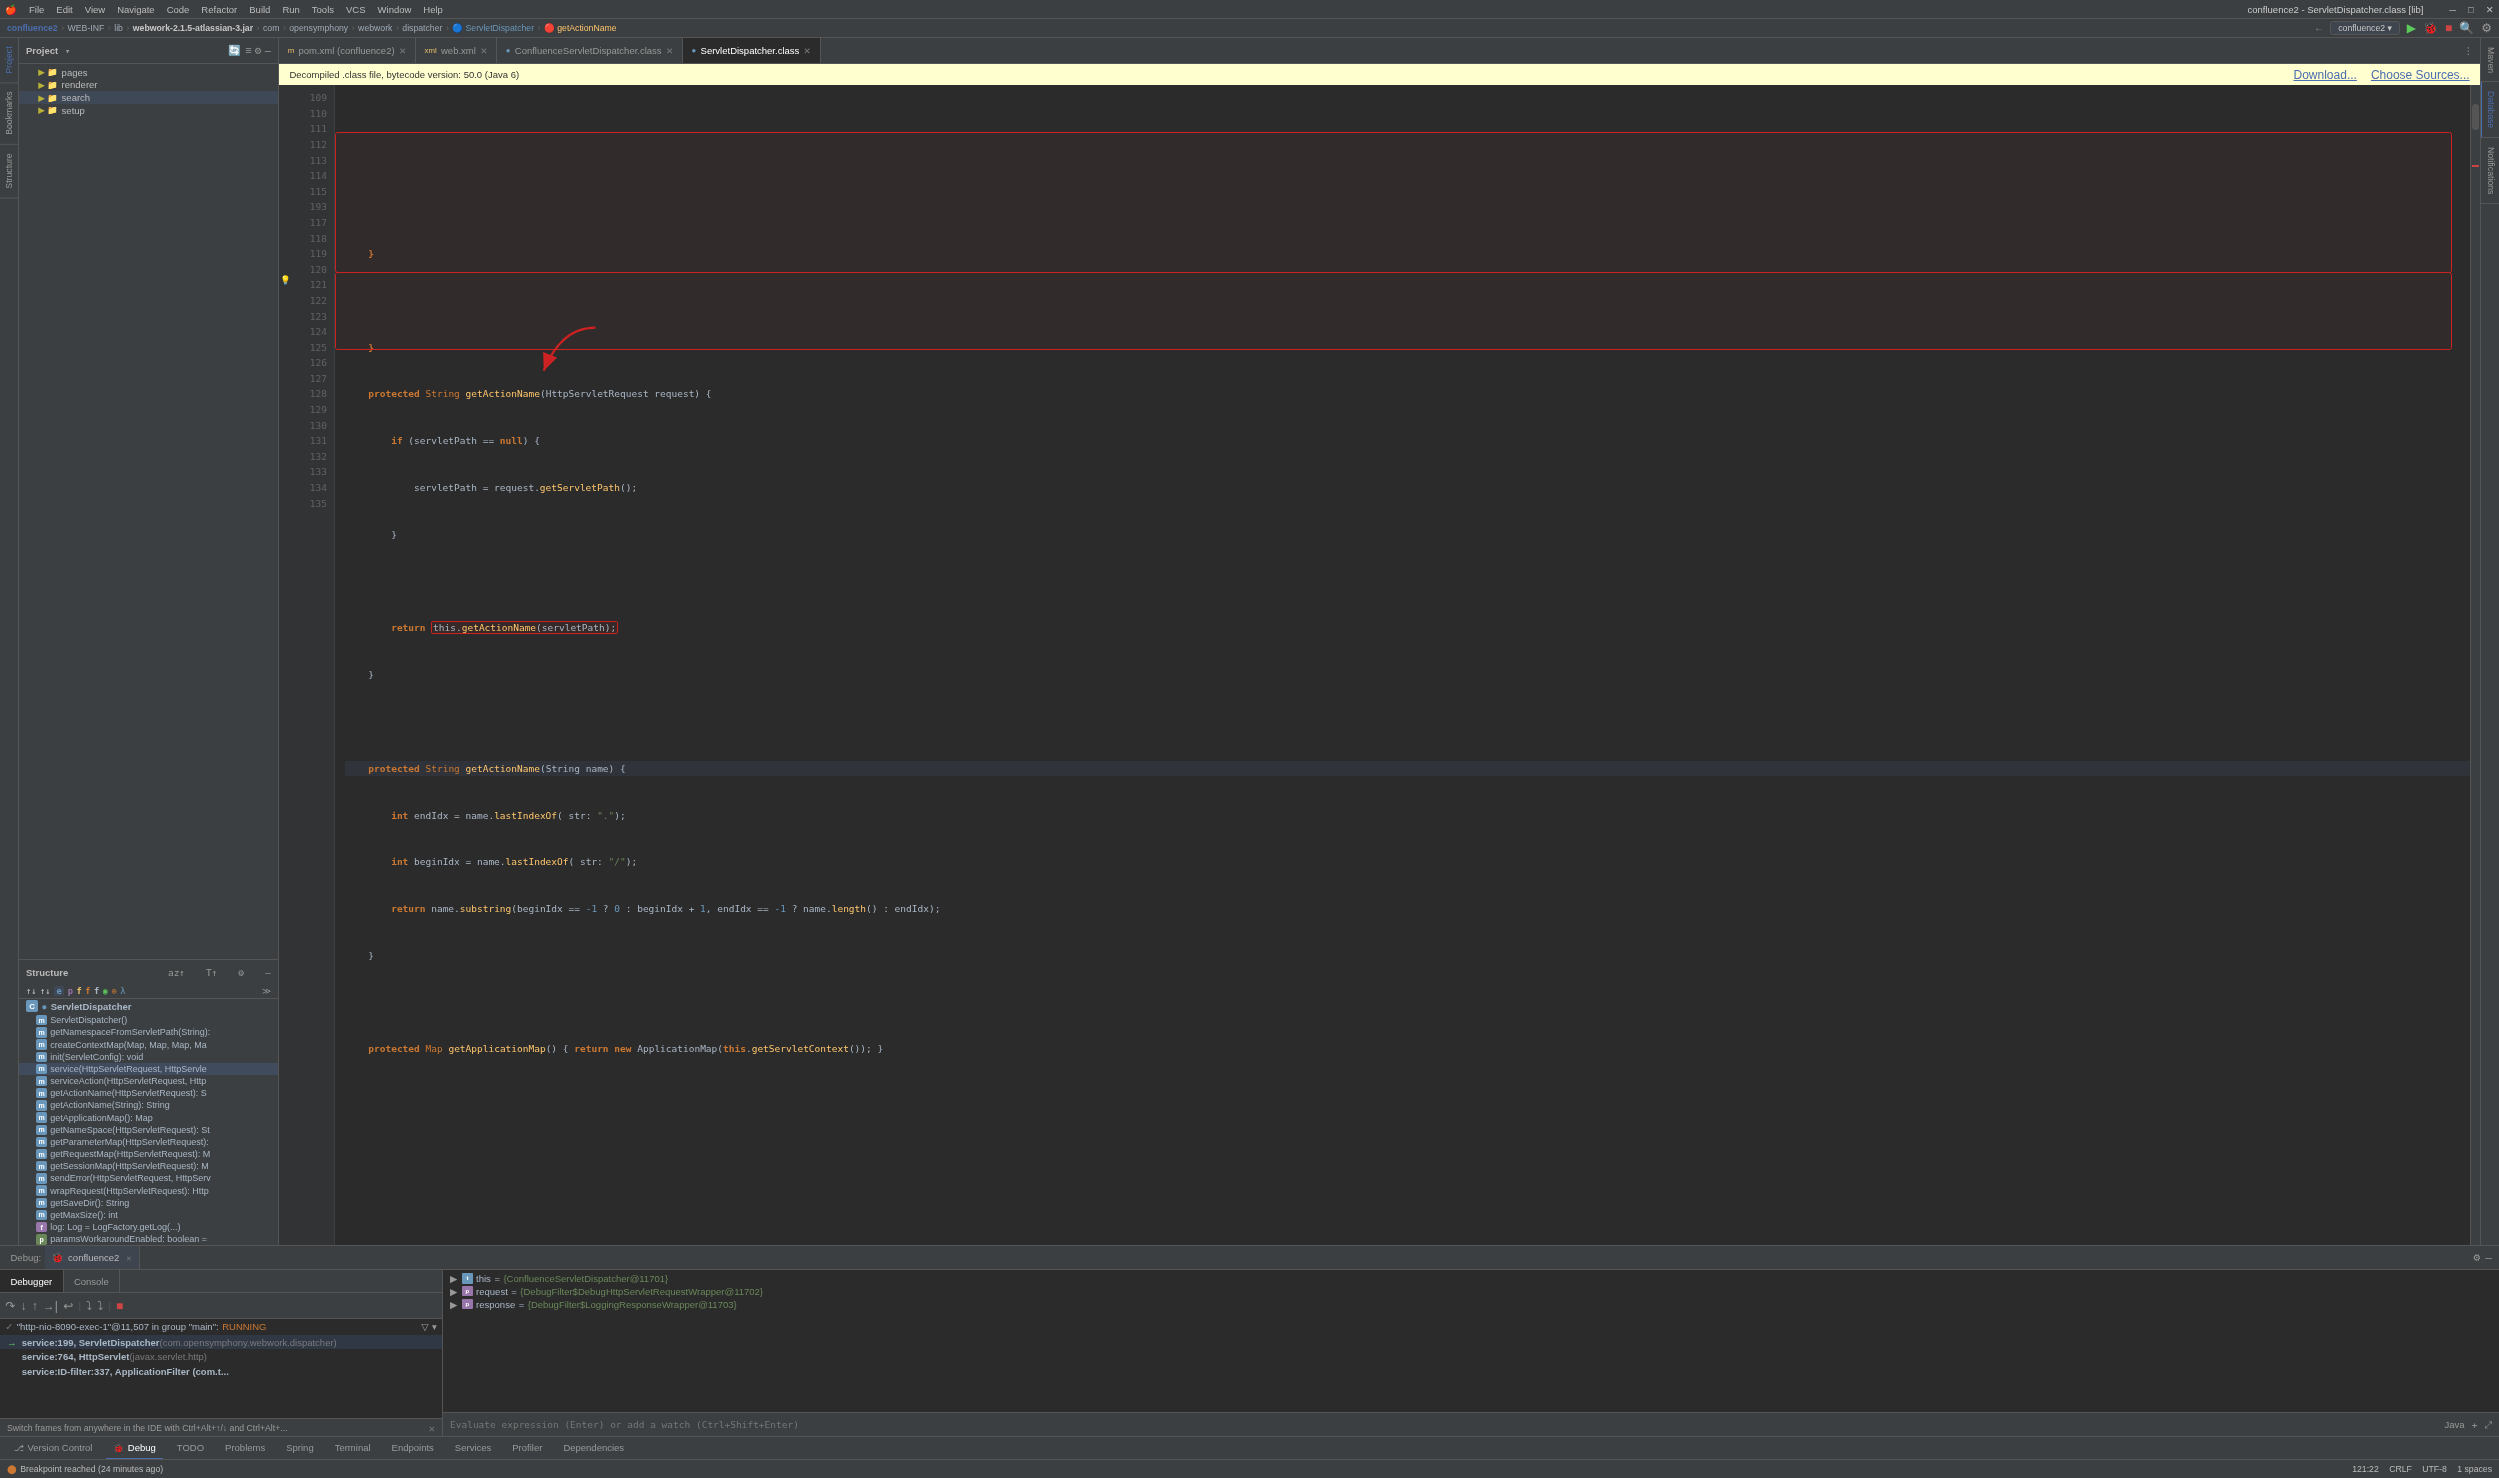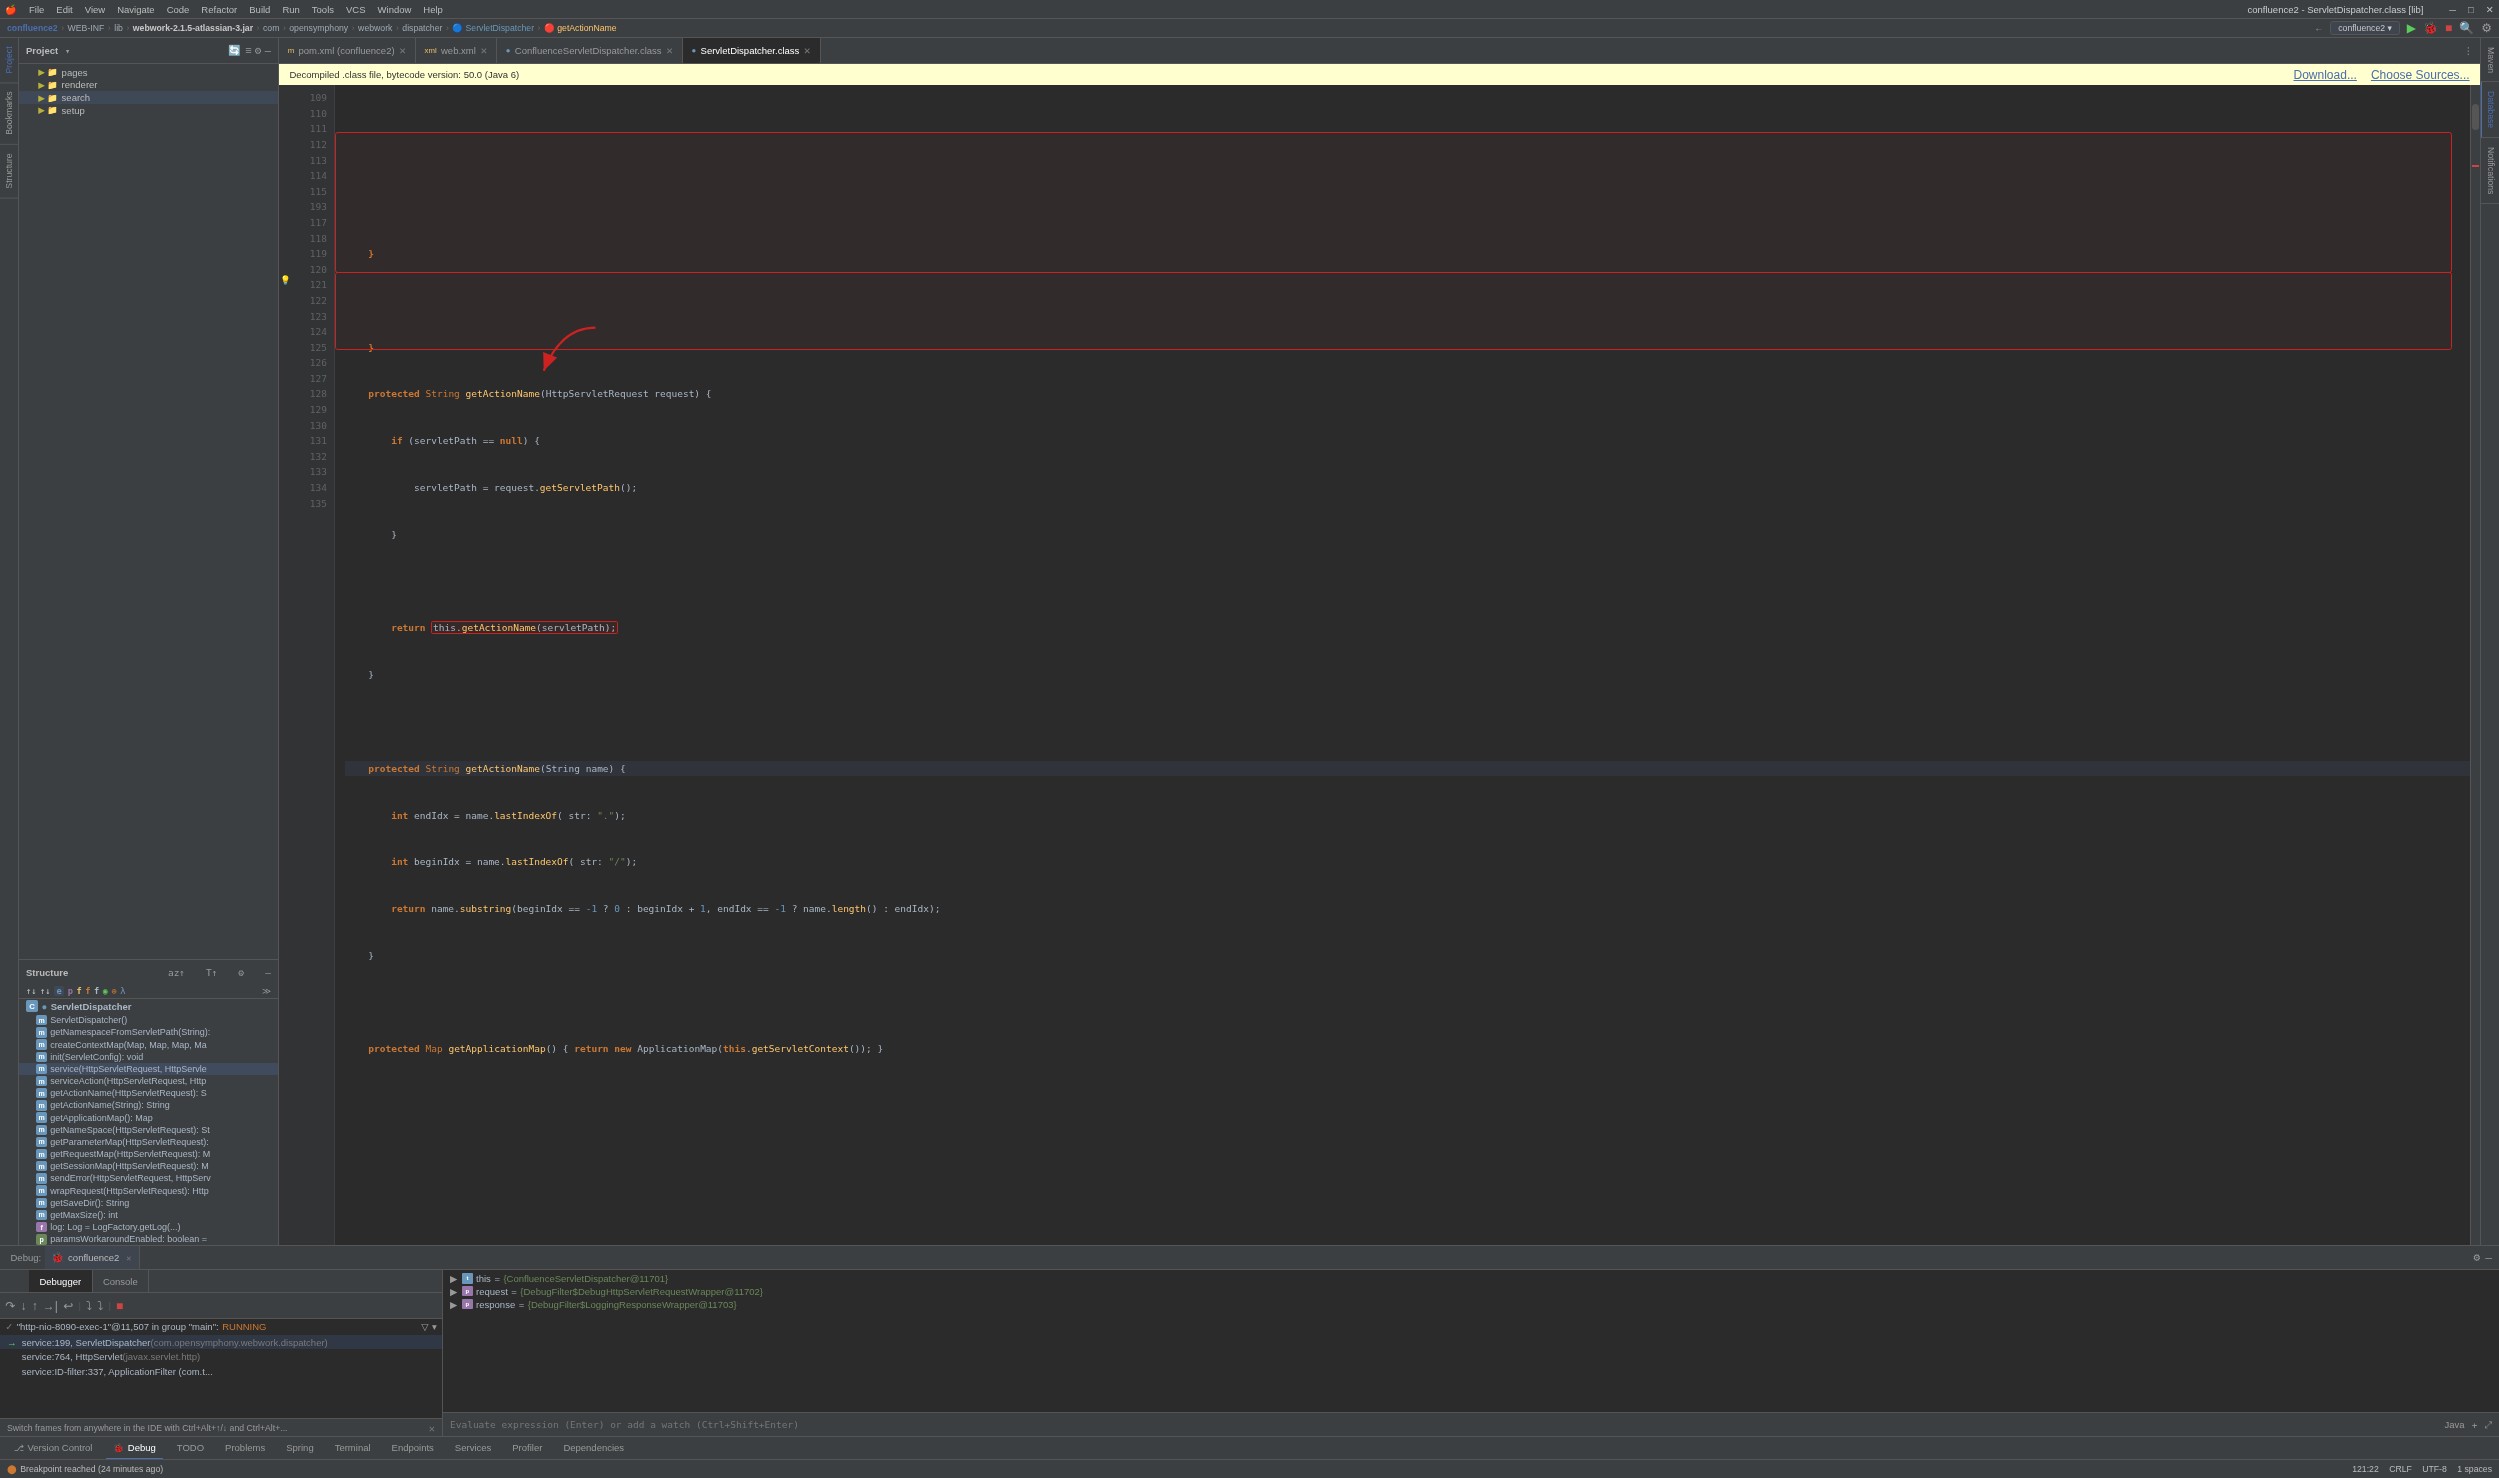--- a/index.html
+++ b/index.html
@@ -93,29 +93,29 @@
 
     .debug-content { display: flex; flex: 1; overflow: hidden; }
 
     
     .debug-left { width: 443px; border-right: 0.9px solid #555; display: flex; flex-direction: column; }
     .debug-toolbar { background: #3c3f41; display: flex; align-items: center; padding: 1.7px 5.2px; gap: 5.2px; border-bottom: 0.9px solid #555; height: 26px; }
     .debug-toolbar span { font-size: 9.5px; font-family: sans-serif; color: #bbbbbb; cursor: pointer; }
     .debug-toolbar .btn { color: #999; cursor: pointer; font-size: 12px; }
     .debug-toolbar .sep { color: #555; }
 
-    .debugger-tabs { display: flex; height: 22.6px; align-items: stretch; background: #3c3f41; border-bottom: 0.9px solid #555; padding-left: 29px; }
+    .debugger-tabs { display: flex; height: 22.6px; align-items: stretch; background: #3c3f41; border-bottom: 0.9px solid #555; }
     .dbg-tab { padding: 0 10.4px; font-size: 9.5px; font-family: sans-serif; color: #999; cursor: pointer; display: flex; align-items: center; border-right: 0.9px solid #555; }
     .dbg-tab.active { color: #fff; background: #2b2b2b; }
 
     .frames-list { flex: 1; overflow-y: auto; padding: 1.7px 0; }
     .frame-item { display: flex; align-items: center; padding: 1.7px 7px; font-size: 9.5px; font-family: sans-serif; cursor: pointer; }
     .frame-item.selected { background: #4b6eaf33; }
     .frame-item .frame-icon { color: #5bcc5b; margin-right: 5.2px; font-size: 9.5px; }
-    .frame-item .frame-text { color: #a9b7c6; }
+    .frame-item .frame-text { color: #a9b7c6; font-weight: bold; }
     .frame-item .frame-pkg { color: #7a7a7a; }
 
     
     .thread-item { display: flex; align-items: center; padding: 1.7px 5.2px; font-size: 9.5px; font-family: sans-serif; }
     .thread-label { color: #a9b7c6; }
     .thread-status { color: #cc7832; margin-left: 3.5px; }
     .filter-icons { display: flex; gap: 3.5px; margin-left: auto; }
 
     
     .debug-right { flex: 1; display: flex; flex-direction: column; overflow: hidden; }

